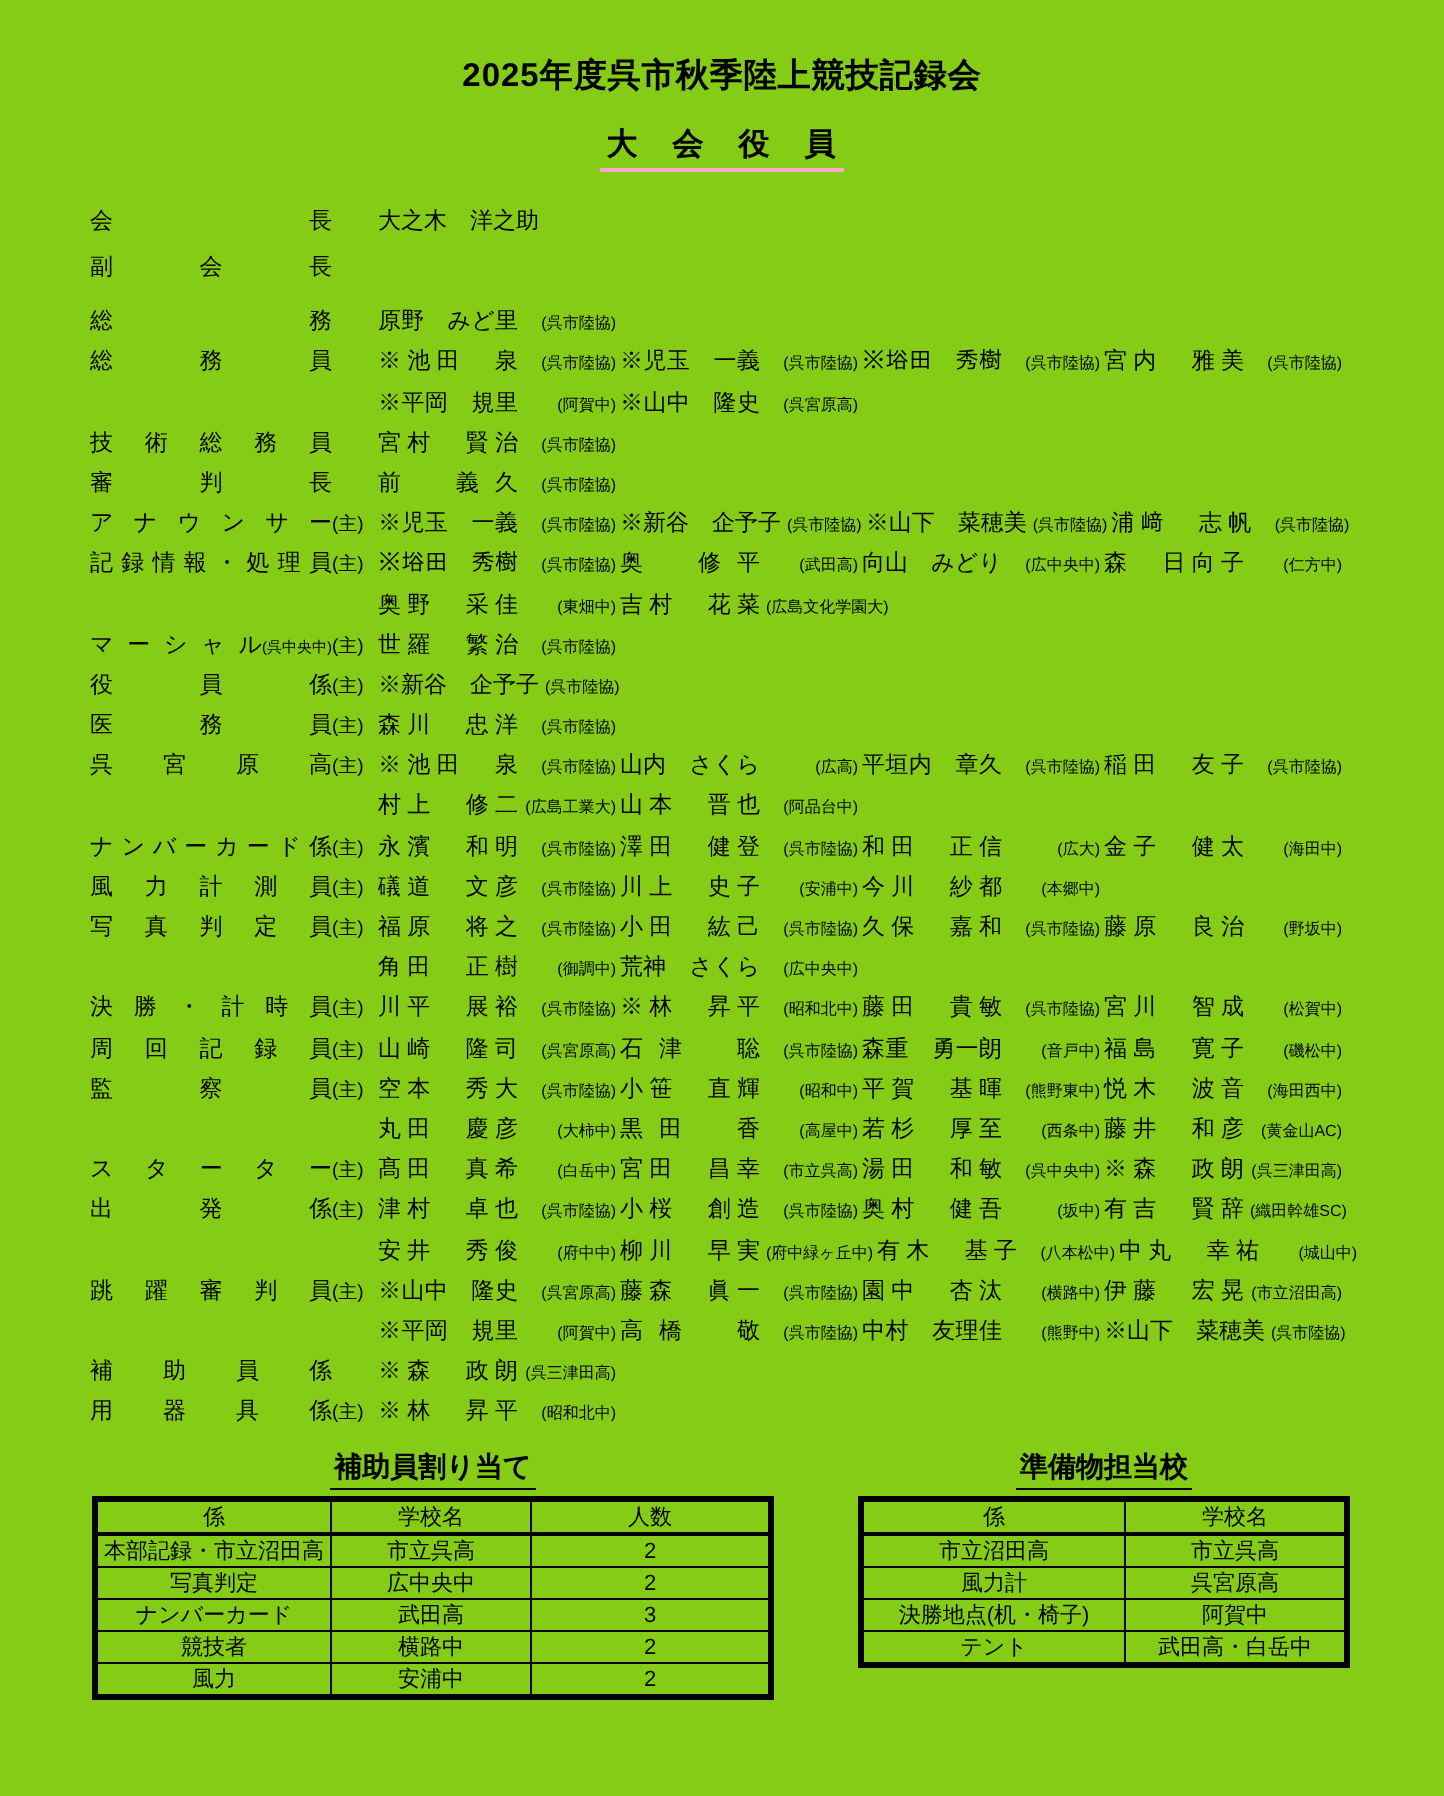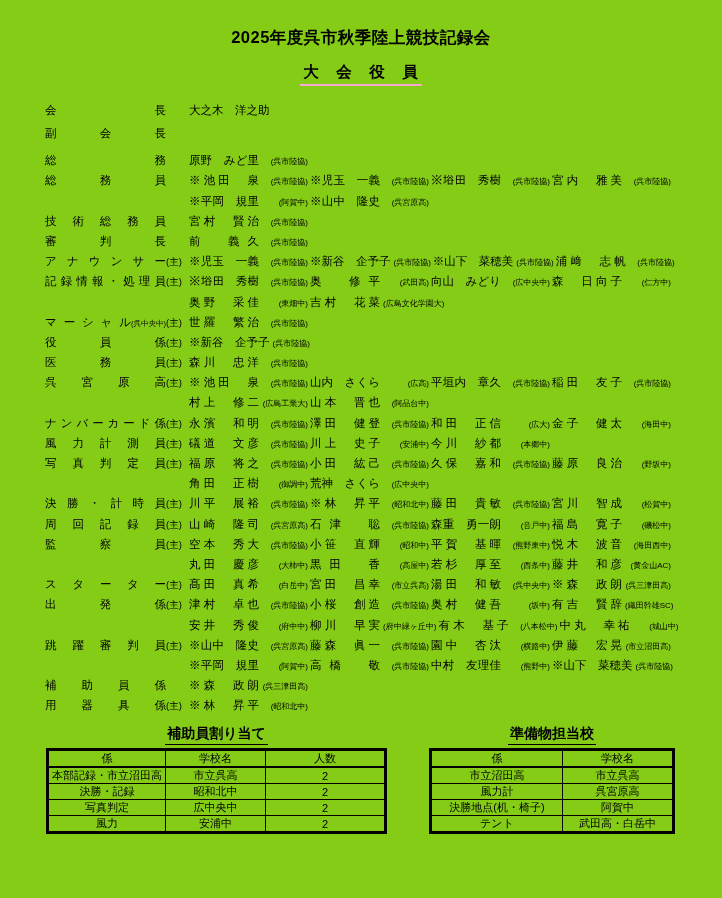--- a/index.html
+++ b/index.html
@@ -612,27 +612,32 @@
               <th>人数</th>
             </tr>
           </thead>
           <tbody>
             <tr>
               <td>本部記録・市立沼田高</td>
               <td>市立呉高</td>
               <td>2</td>
             </tr>
             <tr>
-              <td>決勝・記録</td>
-              <td>昭和北中</td>
-              <td>2</td>
-            </tr>
-            <tr>
               <td>写真判定</td>
               <td>広中央中</td>
+              <td>2</td>
+            </tr>
+            <tr>
+              <td>ナンバーカード</td>
+              <td>武田高</td>
+              <td>3</td>
+            </tr>
+            <tr>
+              <td>競技者</td>
+              <td>横路中</td>
               <td>2</td>
             </tr>
             <tr>
               <td>風力</td>
               <td>安浦中</td>
               <td>2</td>
             </tr>
           </tbody>
         </table>
     </div>

